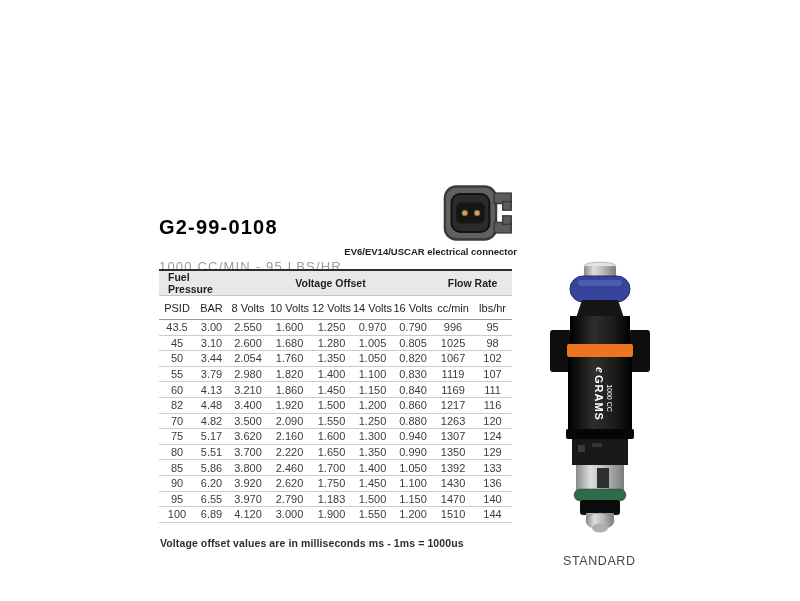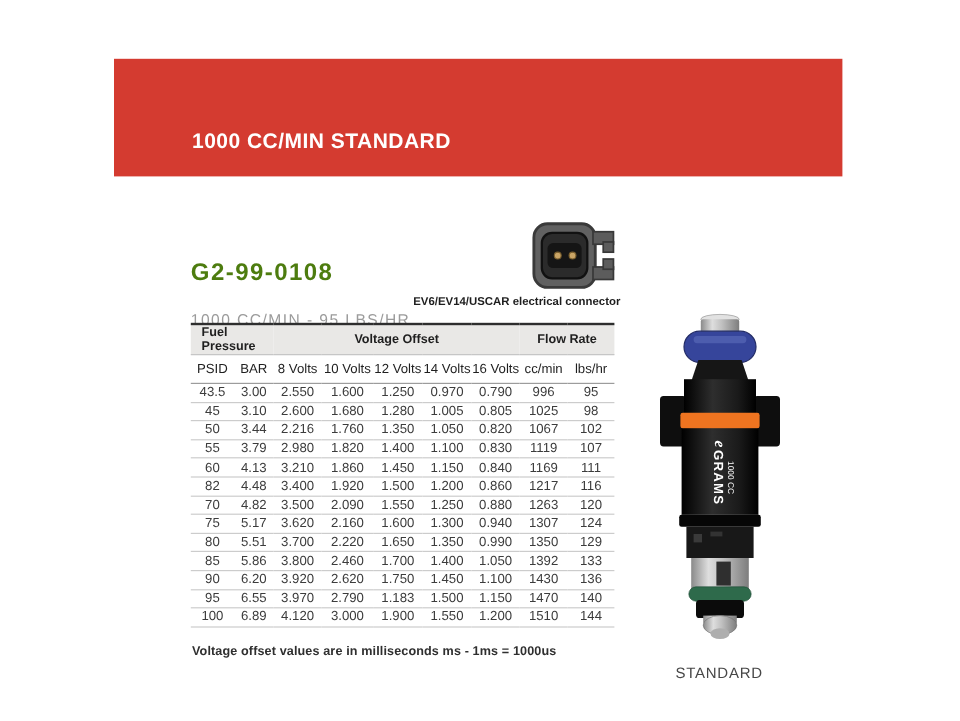--- a/index.html
+++ b/index.html
@@ -6,21 +6,21 @@
   html,body { background:#ffffff; }
   body { font-family:"Liberation Sans", sans-serif; }
   .page { position:relative; width:800px; height:601px; background:#fff; overflow:hidden; }
 
   .banner { position:absolute; left:95px; top:49px; width:607px; height:98px;
             background:var(--banner_red,#d43b30); }
   .banner-title { position:absolute; left:65px; top:58px; font-size:17.5px; font-weight:bold;
                   color:#ffffff; letter-spacing:0.4px; }
 
   .part-number { position:absolute; left:159px; top:216px; font-size:20px; font-weight:bold;
-                 color:#4d7c0f; letter-spacing:1.2px; }
+                 color:#000000; letter-spacing:1.2px; }
   .part-subtitle { position:absolute; left:159px; top:243px; font-size:13px;
                    color:#9b9b9b; letter-spacing:1.2px;margin-top:16px; }
 
   .connector-svg { position:absolute; left:443px; top:184px; width:72px; height:58px; }
   .connector-label { position:absolute; left:317px; top:246px; width:200px; text-align:right;
                      font-size:9.5px; font-weight:bold; color:#1e1e1e; }
 
   .spec-table { position:absolute; left:159px; top:269px; width:353px;
                 border-collapse:collapse; table-layout:fixed;
                 border-top:2.5px solid #2e2e2e; }
@@ -38,23 +38,20 @@
               color:#2f2f2f; letter-spacing:0.1px; }
   .injector-caption { position:absolute; left:563px; top:534px; font-size:12.5px;
                       color:#474747; letter-spacing:0.6px;margin-top:20px; }
   .injector-svg { position:absolute; left:540px; top:250px; width:120px; height:285px; }
 </style>
 </head>
 <body>
 
 <div class="page">
 
-  <div class="banner">
-    <div class="banner-title">1000 CC/MIN STANDARD</div>
-  </div>
 
   <div class="part-number">G2-99-0108</div>
   <div class="part-subtitle">1000 CC/MIN - 95 LBS/HR</div>
 
   <svg class="connector-svg" viewBox="0 0 76 60">
     <rect x="2" y="2" width="54" height="56" rx="12" fill="#616161" stroke="#3a3a3a" stroke-width="2.5"></rect>
     <rect x="54" y="9" width="18" height="11" fill="#5c5c5c" stroke="#383838" stroke-width="1.5"></rect>
     <rect x="63" y="18" width="9" height="9" fill="#5c5c5c" stroke="#383838" stroke-width="1.5"></rect>
     <rect x="54" y="40" width="18" height="11" fill="#5c5c5c" stroke="#383838" stroke-width="1.5"></rect>
     <rect x="63" y="33" width="9" height="9" fill="#5c5c5c" stroke="#383838" stroke-width="1.5"></rect>
@@ -114,21 +111,21 @@
           <td>1.680</td>
           <td>1.280</td>
           <td>1.005</td>
           <td>0.805</td>
           <td>1025</td>
           <td>98</td>
         </tr>
         <tr>
           <td>50</td>
           <td>3.44</td>
-          <td>2.216</td>
+          <td>2.054</td>
           <td>1.760</td>
           <td>1.350</td>
           <td>1.050</td>
           <td>0.820</td>
           <td>1067</td>
           <td>102</td>
         </tr>
         <tr>
           <td>55</td>
           <td>3.79</td>

